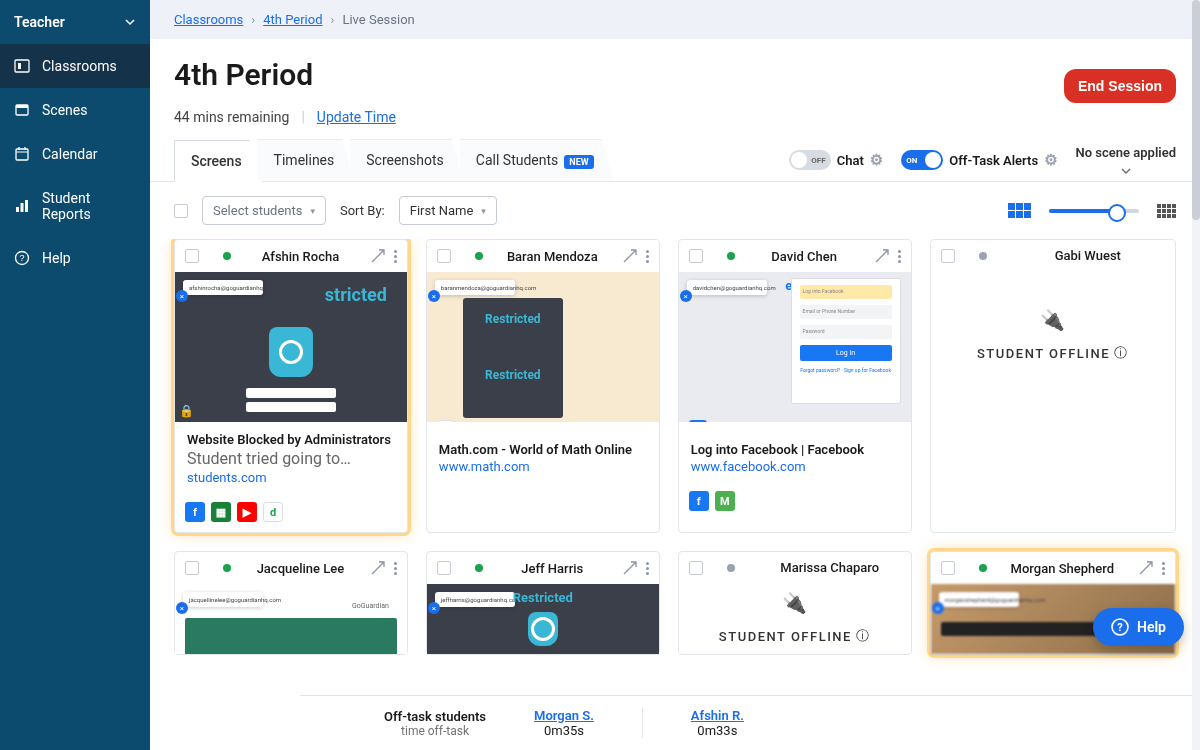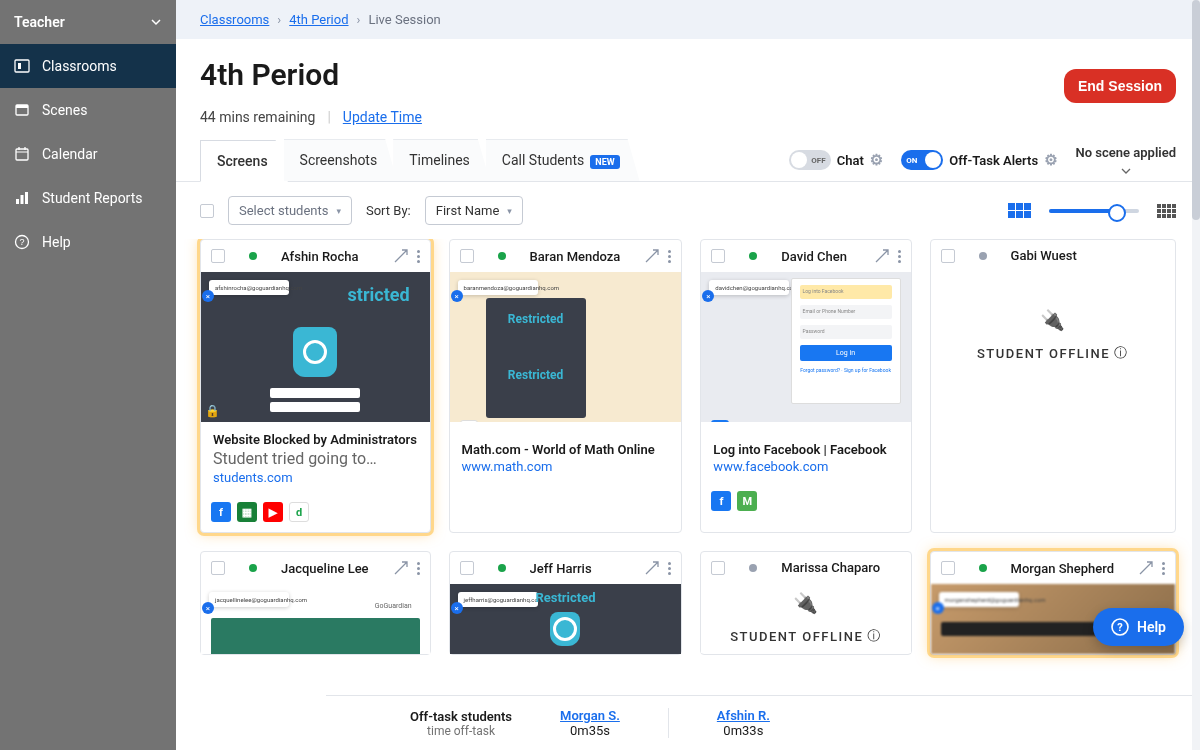--- a/index.html
+++ b/index.html
@@ -1,20 +1,20 @@
 <!DOCTYPE html>
 <html><head>
 <meta charset="utf-8">
 <style>
 * { box-sizing: border-box; margin: 0; padding: 0; }
 body { font-family: -apple-system, BlinkMacSystemFont, "Segoe UI", Roboto, sans-serif; font-size: 14px; color: #1a1a1a; background: #fff; overflow: hidden; }
 .app { display: flex; width: 1200px; height: 750px; position: relative; }
 
 
-.sidebar { width: 176px; background: #737373; color: #fff; display: flex; flex-direction: column; flex-shrink: 0; }
+.sidebar { width: 150px; background: #0c4a6e; color: #fff; display: flex; flex-direction: column; flex-shrink: 0; }
 .sidebar-header { padding: 14px 14px; display: flex; justify-content: space-between; align-items: center; font-weight: 600; font-size: 14px; }
 .sidebar-header .chev { font-size: 11px; }
 .sidebar-item { padding: 14px 14px; display: flex; align-items: center; gap: 12px; font-size: 14px; cursor: pointer; }
 .sidebar-item.active { background: #14324a; }
 .sidebar-item .icon { width: 16px; height: 16px; display: inline-flex; align-items: center; justify-content: center; }
 
 
 .main { flex: 1; display: flex; flex-direction: column; min-width: 0; position: relative; }
 .breadcrumb-bar { background: #eef2f8; padding: 12px 24px; font-size: 13px; display: flex; align-items: center; gap: 8px; }
 .breadcrumb-bar a { color: #1a6eec; text-decoration: underline; }
@@ -61,21 +61,21 @@
 .view-grid.active span { background: #1a6eec; }
 .slider { width: 90px; height: 4px; background: #cfd6e1; border-radius: 2px; position: relative; }
 .slider::before { content: ''; position: absolute; left: 0; width: 70%; height: 4px; background: #1a6eec; border-radius: 2px; }
 .slider::after { content: ''; position: absolute; left: 66%; top: -5px; width: 14px; height: 14px; background: #fff; border: 2px solid #1a6eec; border-radius: 50%; }
 
 
 .cards-wrap { flex: 1; overflow-y: auto; padding: 0 24px 12px; }
 .cards { display: grid; grid-template-columns: repeat(4, 1fr); gap: 18px; }
 .card { border: 1px solid #e2e5ea; border-radius: 4px; background: #fff; display: flex; flex-direction: column; position: relative; }
 .card.highlighted { box-shadow: 0 0 0 3px #ffd78a, 0 0 14px rgba(255,180,50,0.5); }
-.card-head { display: flex; align-items: center; padding: 8px 10px; gap: 24px; }
+.card-head { display: flex; align-items: center; padding: 8px 10px; gap: 24px; text-align: center; }
 .status-dot { width: 8px; height: 8px; border-radius: 50%; }
 .status-dot.online { background: #1aa34a; }
 .status-dot.offline { background: #9aa2b1; }
 .student-name { font-size: 13px; font-weight: 500; flex: 1; white-space: nowrap; overflow: hidden; text-overflow: ellipsis; }
 .card-head-icons { display: flex; align-items: center; gap: 8px; color: #8a94a6; }
 .diag-icon { width: 16px; height: 16px; }
 .dots-v { display: flex; flex-direction: column; gap: 2px; }
 .dots-v span { width: 3px; height: 3px; background: #8a94a6; border-radius: 50%; }
 .thumb { height: 150px; background: #3a3f4a; position: relative; overflow: hidden; }
 .thumb .popup { position: absolute; top: 8px; left: 8px; background: #fff; border-radius: 3px; padding: 4px 6px; font-size: 6px; color: #444; width: 80px; box-shadow: 0 1px 4px rgba(0,0,0,0.2); }
@@ -214,22 +214,22 @@
     </div>
     <div class="subhead">
       <span>44 mins remaining</span>
       <span class="divider">|</span>
       <a href="#">Update Time</a>
     </div>
 
     <div class="tabs-row">
       <div class="tabs">
         <div class="tab active"><span>Screens</span></div>
+        <div class="tab inactive"><span>Timelines</span></div>
         <div class="tab inactive"><span>Screenshots</span></div>
-        <div class="tab inactive"><span>Timelines</span></div>
         <div class="tab inactive"><span>Call Students</span><span class="badge-new">NEW</span></div>
       </div>
       <div class="toggles">
         <div class="toggle-group">
           <span class="pill-toggle off">
               <span class="lbl">OFF</span>
             </span>
           <span>Chat</span>
           <span class="gear">⚙</span>
         </div>

